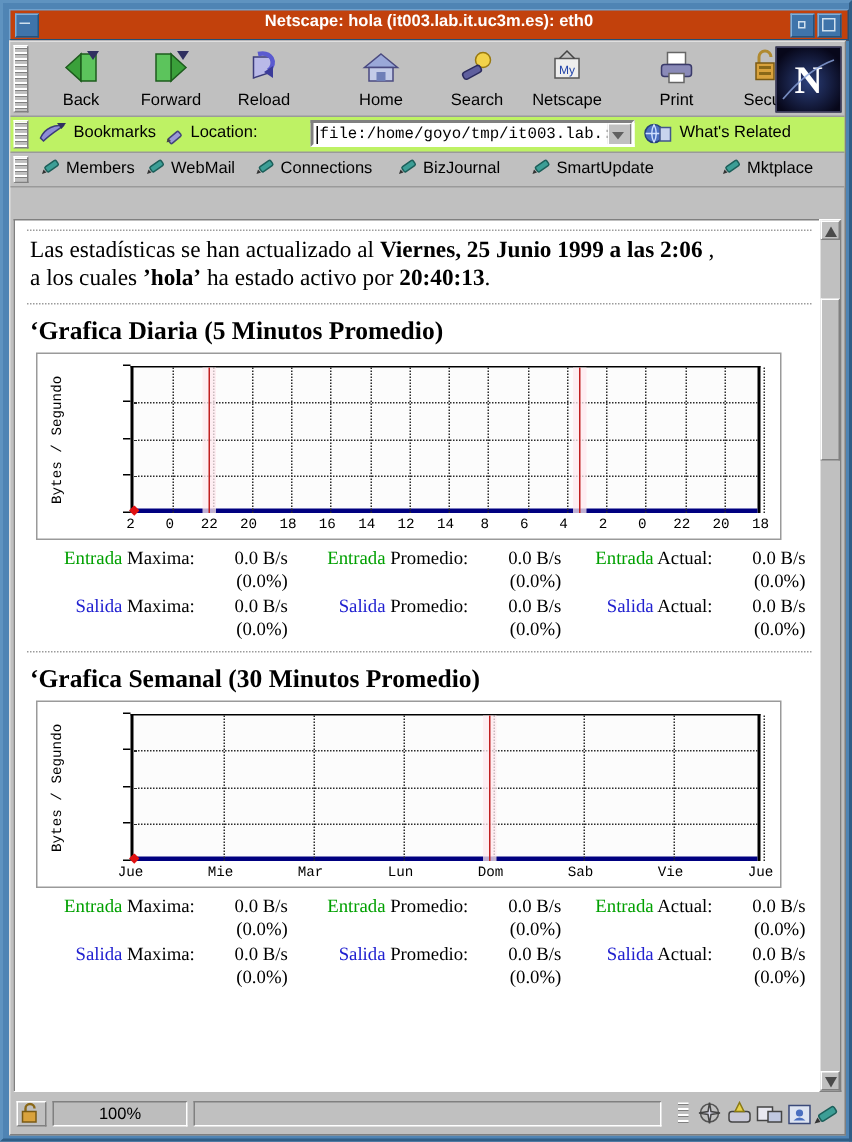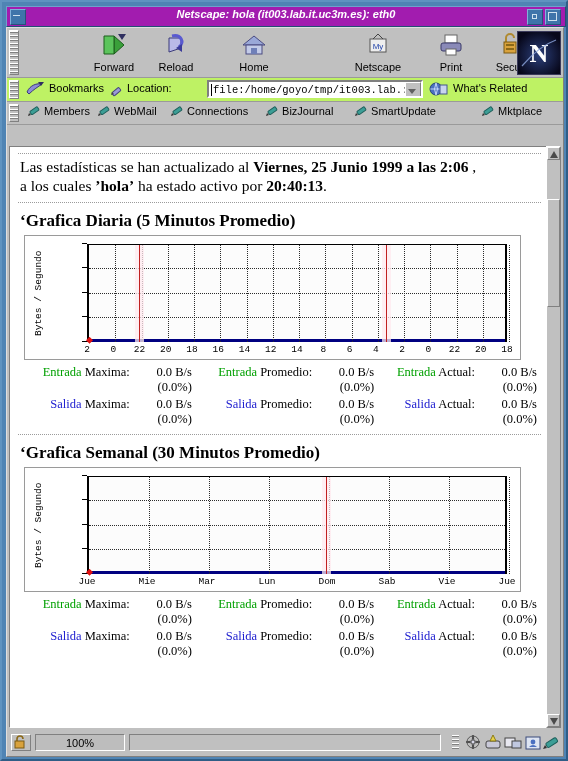--- a/index.html
+++ b/index.html
@@ -5,23 +5,23 @@
   html,body{margin:0;padding:0;background:#6c94b8;}
   body{width:568px;height:761px;overflow:hidden;font-family:"Liberation Sans",sans-serif;}
 
   
   .window{position:absolute;left:0;top:0;width:568px;height:761px;
           background:#4f84b4;box-sizing:border-box;
           border:2px solid #5f93c0;border-right-color:#2f5d86;border-bottom-color:#2f5d86;}
   .frame-inner{position:absolute;left:4px;top:4px;width:560px;height:753px;}
 
   
-  .titlebar{position:relative;height:19px;background:#a21caf;
+  .titlebar{position:relative;height:19px;background:#c2410c;
             border-top:1px solid #6fa0cc;border-left:1px solid #6fa0cc;
-            border-right:1px solid #234e74;border-bottom:1px solid #234e74;font-style:italic;}
+            border-right:1px solid #234e74;border-bottom:1px solid #234e74;}
   .title-text{position:absolute;left:0;right:0;top:1px;text-align:center;
               color:#ffffff;font-size:11px;font-weight:bold;
               font-family:"Liberation Sans",sans-serif;letter-spacing:0px;}
   .tb-btn{position:absolute;top:2px;width:14px;height:14px;background:#3f74aa;
           border-top:1px solid #7fb0da;border-left:1px solid #7fb0da;
           border-right:1px solid #26527b;border-bottom:1px solid #26527b;}
   .tb-menu{left:3px;}
   .tb-min{right:22px;}
   .tb-max{right:4px;}
   .tb-btn i{position:absolute;display:block;background:transparent;
@@ -166,20 +166,30 @@
           <i></i>
         </div>
   </div>
 
   <div class="app">
 
 
     <div class="navbar">
       <div class="grip"></div>
 
+      <div class="navbtn" style="left:18px">
+        <span class="ico">
+          <svg width="26" height="26" viewBox="0 0 26 26">
+            <polygon points="3,13 13,4 13,22" fill="#3aa03a" stroke="#1d5c1d"></polygon>
+            <polygon points="13,4 23,4 23,22 13,22" fill="#5cc45c" stroke="#1d5c1d"></polygon>
+            <polygon points="17,2 25,2 21,8" fill="#303060"></polygon>
+          </svg>
+        </span>
+        <span class="lbl">Back</span>
+      </div>
 
       <div class="navbtn" style="left:78px">
         <span class="ico">
           <svg width="26" height="26" viewBox="0 0 26 26">
             <polygon points="23,13 13,4 13,22" fill="#3aa03a" stroke="#1d5c1d"></polygon>
             <polygon points="13,4 3,4 3,22 13,22" fill="#5cc45c" stroke="#1d5c1d"></polygon>
             <polygon points="17,2 25,2 21,8" fill="#303060"></polygon>
           </svg>
         </span>
         <span class="lbl">Forward</span>
@@ -200,20 +210,29 @@
         <span class="ico">
           <svg width="26" height="26" viewBox="0 0 26 26">
             <polygon points="13,4 24,13 2,13" fill="#9aa8d8" stroke="#4a4a80"></polygon>
             <rect x="5" y="13" width="16" height="9" fill="#c3cbe8" stroke="#4a4a80"></rect>
             <rect x="10" y="16" width="6" height="6" fill="#6f7fb8"></rect>
           </svg>
         </span>
         <span class="lbl">Home</span>
       </div>
 
+      <div class="navbtn" style="left:282px">
+        <span class="ico">
+          <svg width="26" height="26" viewBox="0 0 26 26">
+            <circle cx="17" cy="8" r="5" fill="#f2d24a" stroke="#9a7a10"></circle>
+            <rect x="3" y="14" width="13" height="5" rx="2" transform="rotate(-28 9 16)" fill="#5f5f9e" stroke="#2b2b5e"></rect>
+          </svg>
+        </span>
+        <span class="lbl">Search</span>
+      </div>
 
       <div class="navbtn" style="left:342px">
         <span class="ico">
           <svg width="26" height="26" viewBox="0 0 26 26">
             <rect x="5" y="7" width="16" height="13" fill="#eeeeee" stroke="#555"></rect>
             <text x="13" y="17" font-size="8" text-anchor="middle" fill="#2244aa" font-family="Liberation Sans">My</text>
             <path d="M8 7 L13 2 L18 7" stroke="#444" fill="none"></path>
           </svg>
         </span>
         <span class="lbl">Netscape</span>

